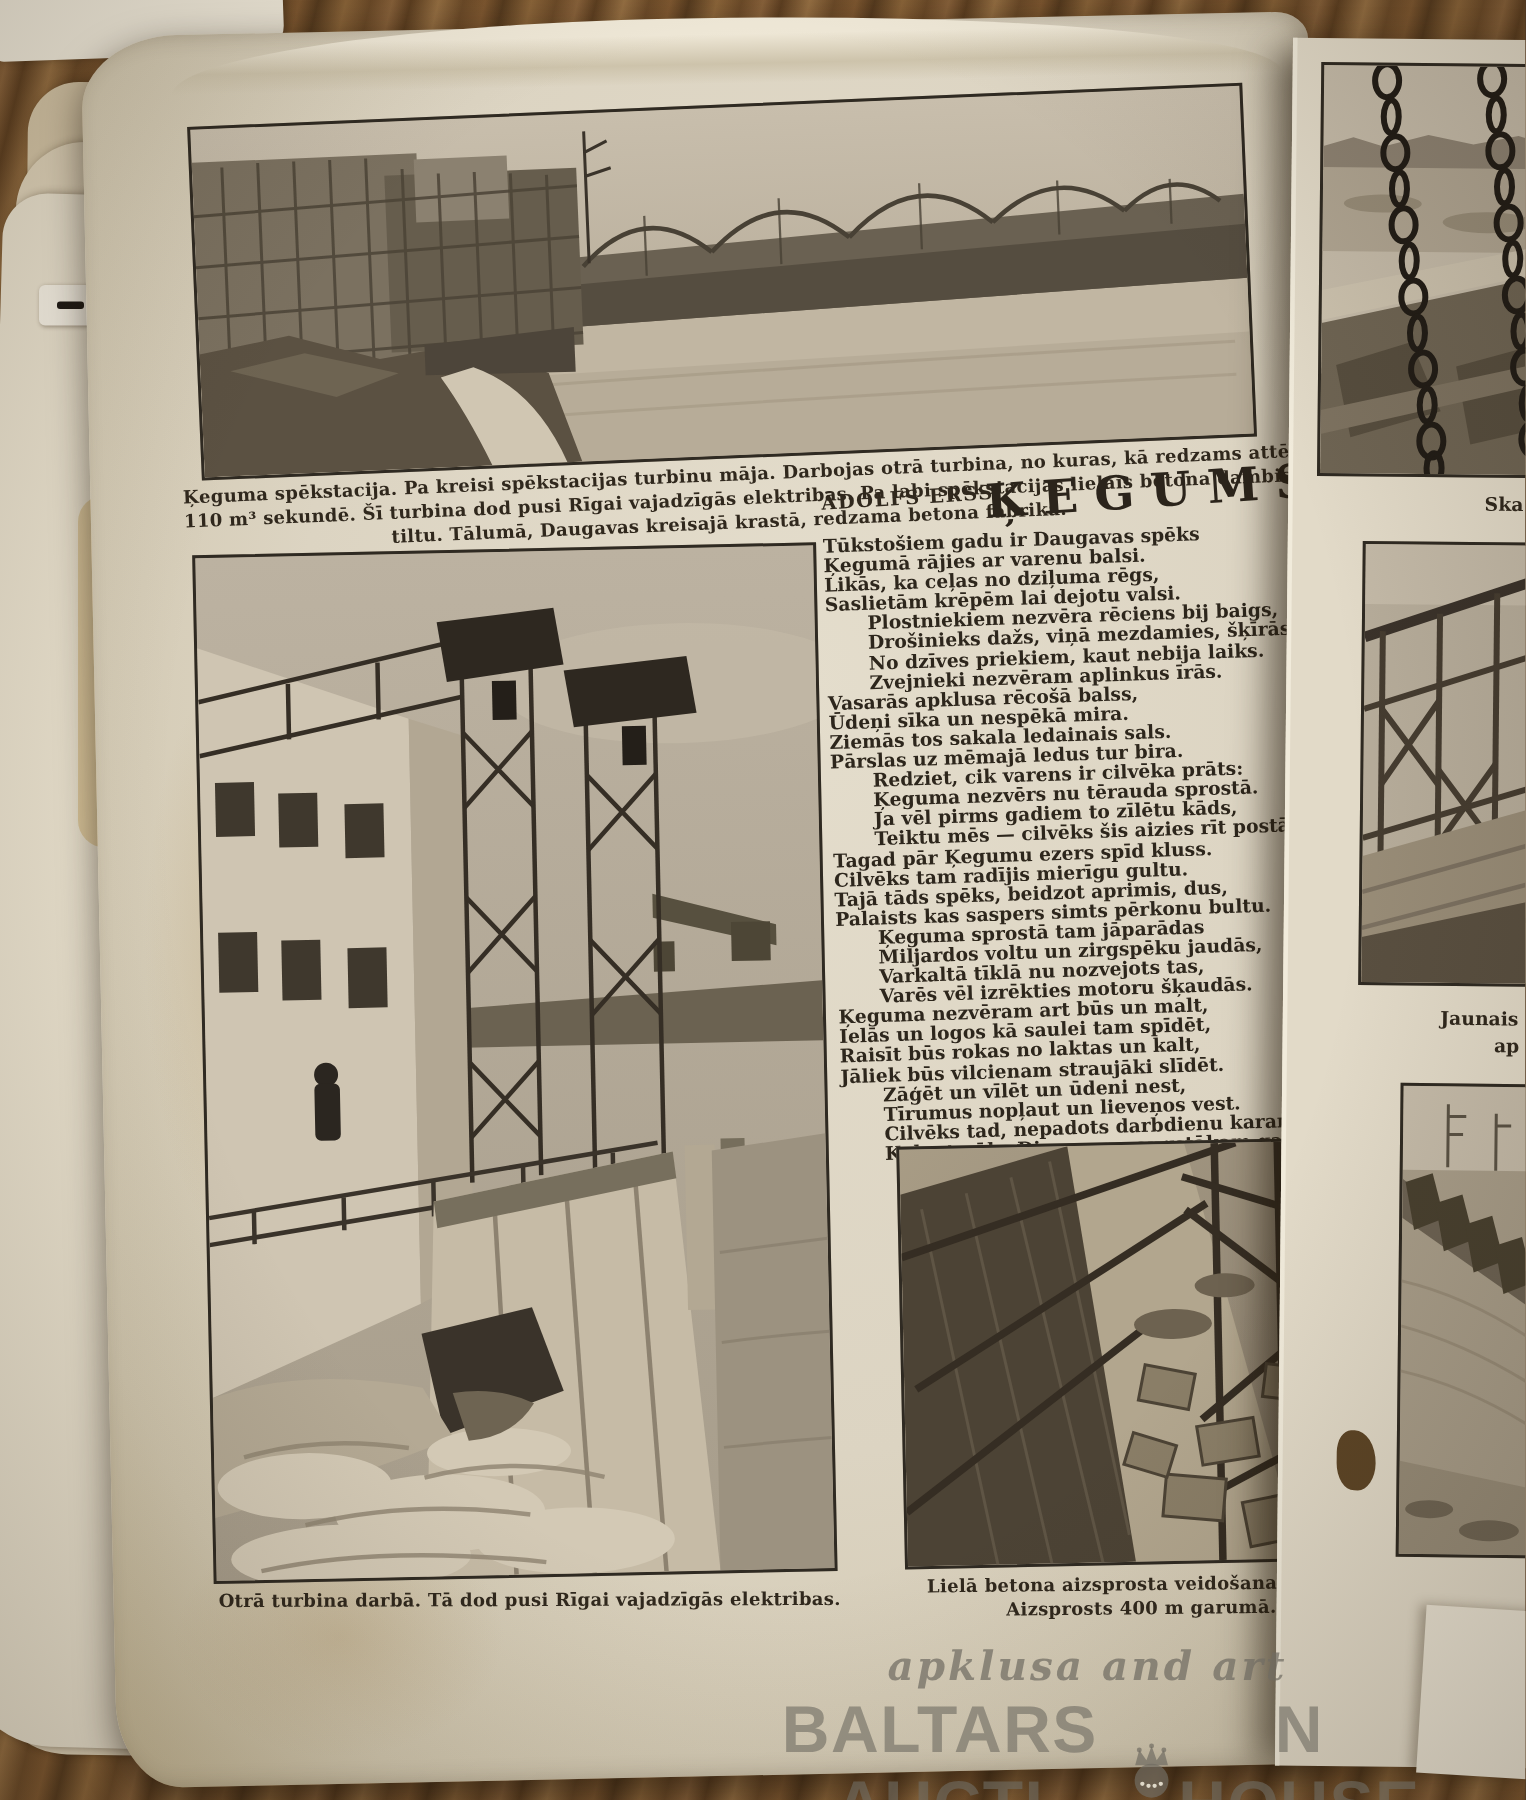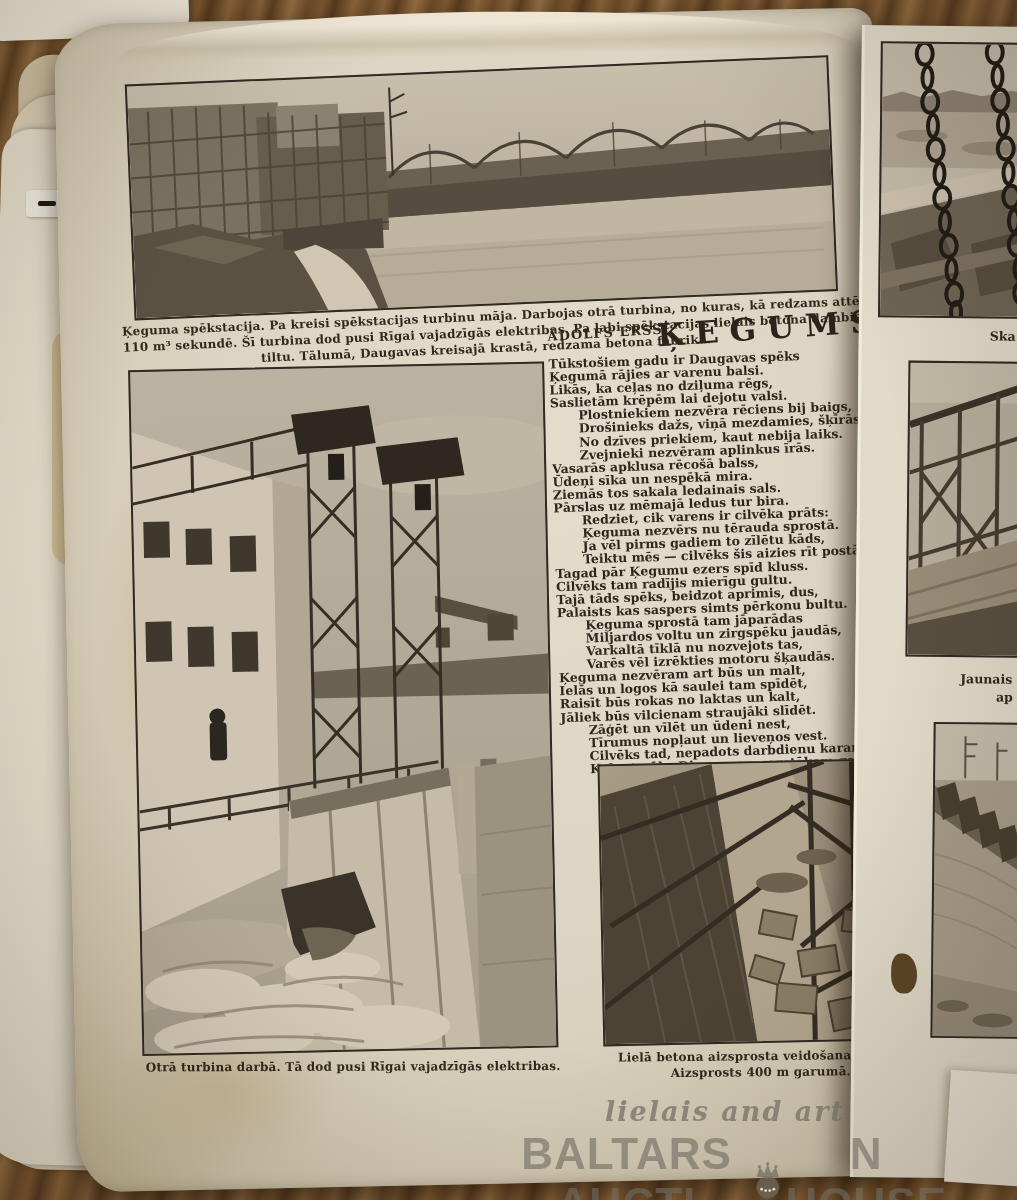--- a/index.html
+++ b/index.html
@@ -418,21 +418,21 @@
             <ellipse cx="60" cy="296" rx="20" ry="7"></ellipse>
           </g>
       </svg>
     </div>
 
     <div class="abs tear"></div>
     <div class="abs corner-sheet"></div>
   </div>
 
   <div class="abs watermark">
-    <div class="wm-tag">lielais and art</div>
+    <div class="wm-tag">apklusa and art</div>
     <div class="wm-brand">
       <span>BALTARS AUCTI</span>
       <svg class="wm-head" viewBox="0 0 46 54">
         <path d="M7,21 L11,6 L18,16 L23,2 L28,16 L35,6 L39,21 Z" fill="rgba(112,108,99,.7)"></path>
         <circle cx="11" cy="6" r="2.4" fill="rgba(112,108,99,.7)"></circle>
         <circle cx="23" cy="2" r="2.4" fill="rgba(112,108,99,.7)"></circle>
         <circle cx="35" cy="6" r="2.4" fill="rgba(112,108,99,.7)"></circle>
         <circle cx="23" cy="36" r="16.5" fill="rgba(112,108,99,.7)"></circle>
         <g fill="#ded8c8">
           <circle cx="14" cy="39" r="2.1"></circle>

